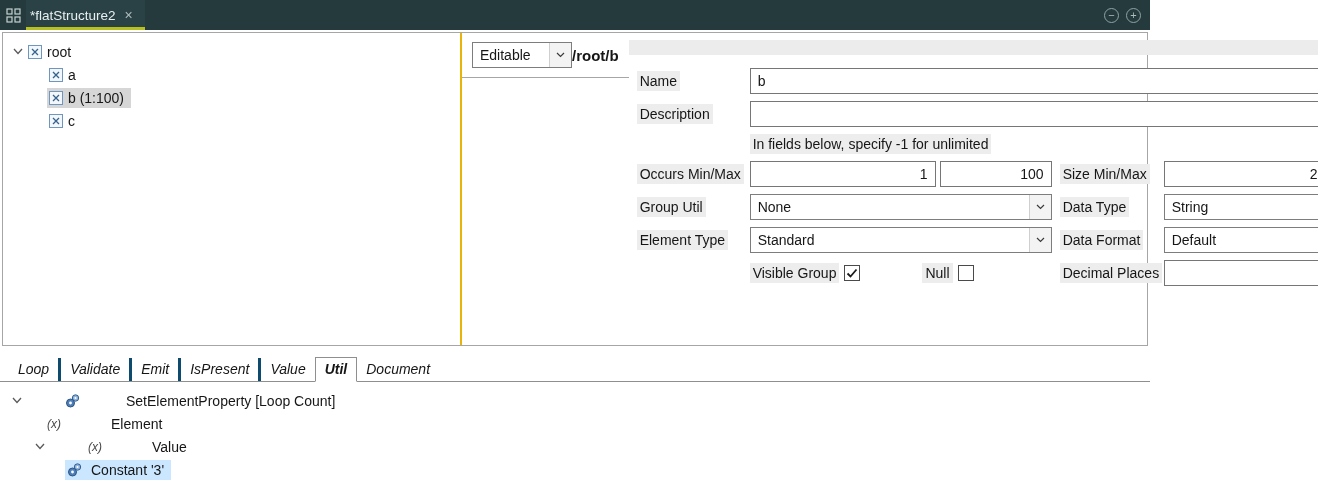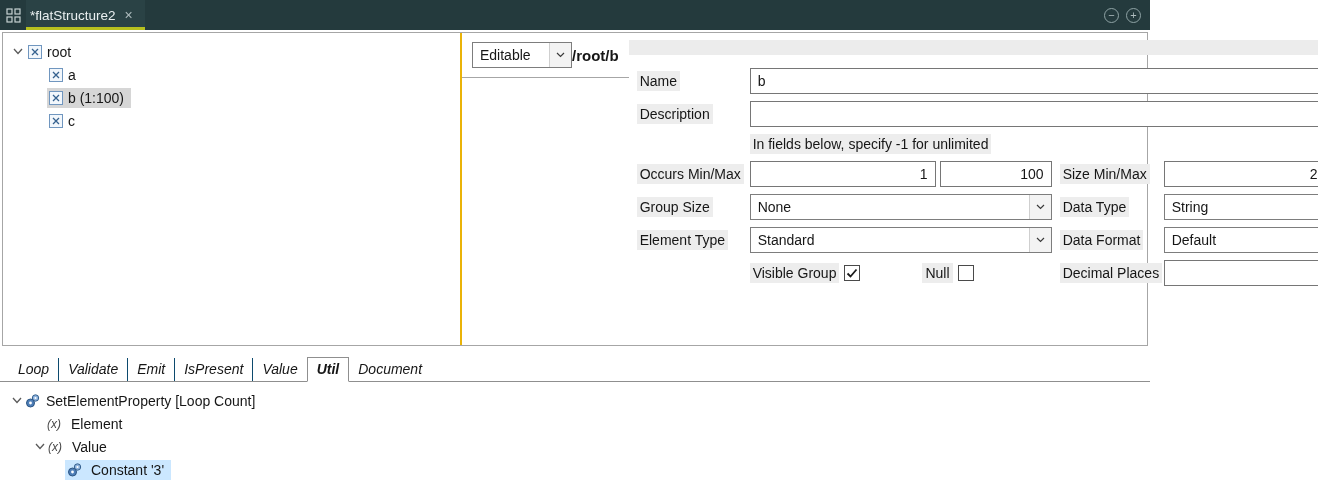--- a/index.html
+++ b/index.html
@@ -65,25 +65,25 @@
   .varrow { height:16px; width:17px; display:flex; align-items:center; justify-content:center; flex:none; }
   .tri-up { width:0; height:0; border-left:4px solid transparent; border-right:4px solid transparent; border-bottom:5px solid #5c5c5c; }
   .tri-down { width:0; height:0; border-left:4px solid transparent; border-right:4px solid transparent; border-top:5px solid #5c5c5c; }
   .vthumb { width:13px; height:74px; background:#c9c9c9; margin-top:2px; flex:none; }
   .vfill { flex:1; }
 
   
   .bottom { flex:1; display:flex; flex-direction:column; background:#fff; min-height:0; }
   .btabs { display:flex; align-items:flex-end; margin-top:11px; border-bottom:1px solid #8f8f8f; padding-left:9px;font-style:italic; }
   .btab { padding:3px 9px 4px; white-space:nowrap; cursor:pointer; }
-  .btab + .btab { border-left:1px solid #0c4a6e; }
+  .btab + .btab { border-left:3px solid #0c4a6e; }
   .btab.selected { border:1px solid #8f8f8f; border-bottom:1px solid #fff; margin-bottom:-1px; font-weight:bold; background:#fff; }
   .btab.selected + .btab { border-left:none; }
   .btree { padding-top:7px; }
-  .brow { height:23px; display:flex; align-items:center; }
+  .brow { height:23px; display:flex; align-items:center;gap:40px; }
   .b-lvl0 { padding-left:8px; }
   .b-lvl1 { padding-left:47px; }
   .b-lvl2 { padding-left:31px; }
   .b-lvl3 { padding-left:65px; }
   .bicon { width:18px; display:flex; align-items:center; flex:none; margin-right:3px; }
   .fx { font-size:12px; color:#4a4a4a; font-style:italic; width:21px; }
   .blabel { white-space:nowrap; }
   .bsel { display:flex; align-items:center; background:#cbe7ff; padding:2px 7px 2px 2px; gap:3px; }
 </style>
 </head>
@@ -199,21 +199,21 @@
           <div class="frow">
             <span class="lab1"><span class="flabel">Occurs Min/Max</span></span>
             <input class="input num w-occ1" value="1" style="">
             <input class="input num w-occ2" value="100" style="">
             <span class="lab2"><span class="flabel">Size Min/Max</span></span>
             <input class="input num w-sz1" value="2" style="">
             <input class="input num w-sz2" value="2" style="">
           </div>
 
           <div class="frow">
-            <span class="lab1"><span class="flabel">Group Size</span></span>
+            <span class="lab1"><span class="flabel">Group Util</span></span>
             <div class="combo w-dd1">
               <span class="combo-value">None</span>
               <span class="combo-btn">
                 <svg width="9" height="6" viewBox="0 0 9 6">
                     <polyline points="1,1 4.5,4.5 8,1" fill="none" stroke="#3a3a3a" stroke-width="1.2"></polyline>
                   </svg>
               </span>
             </div>
             <span class="lab2"><span class="flabel">Data Type</span></span>
             <div class="combo w-dd2">

